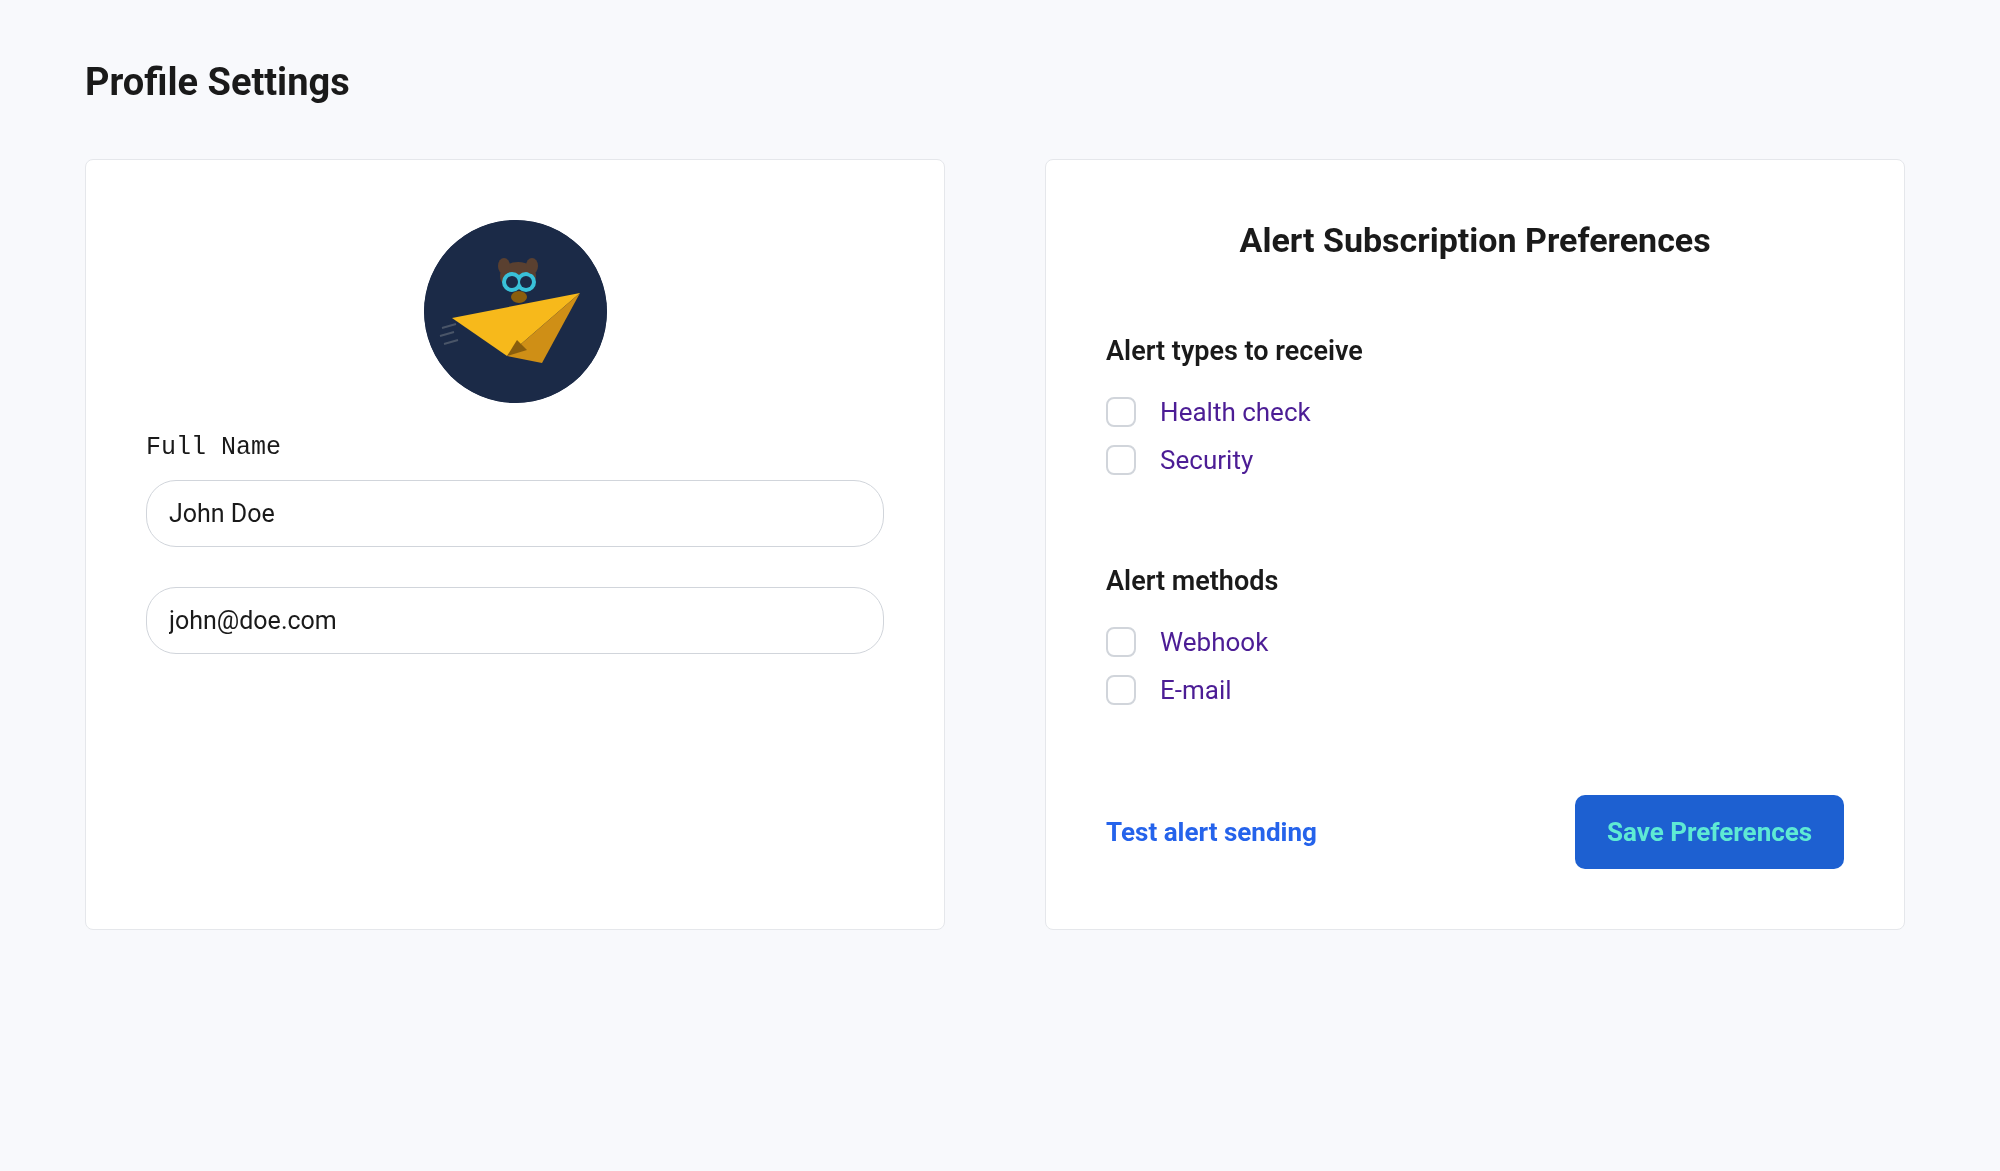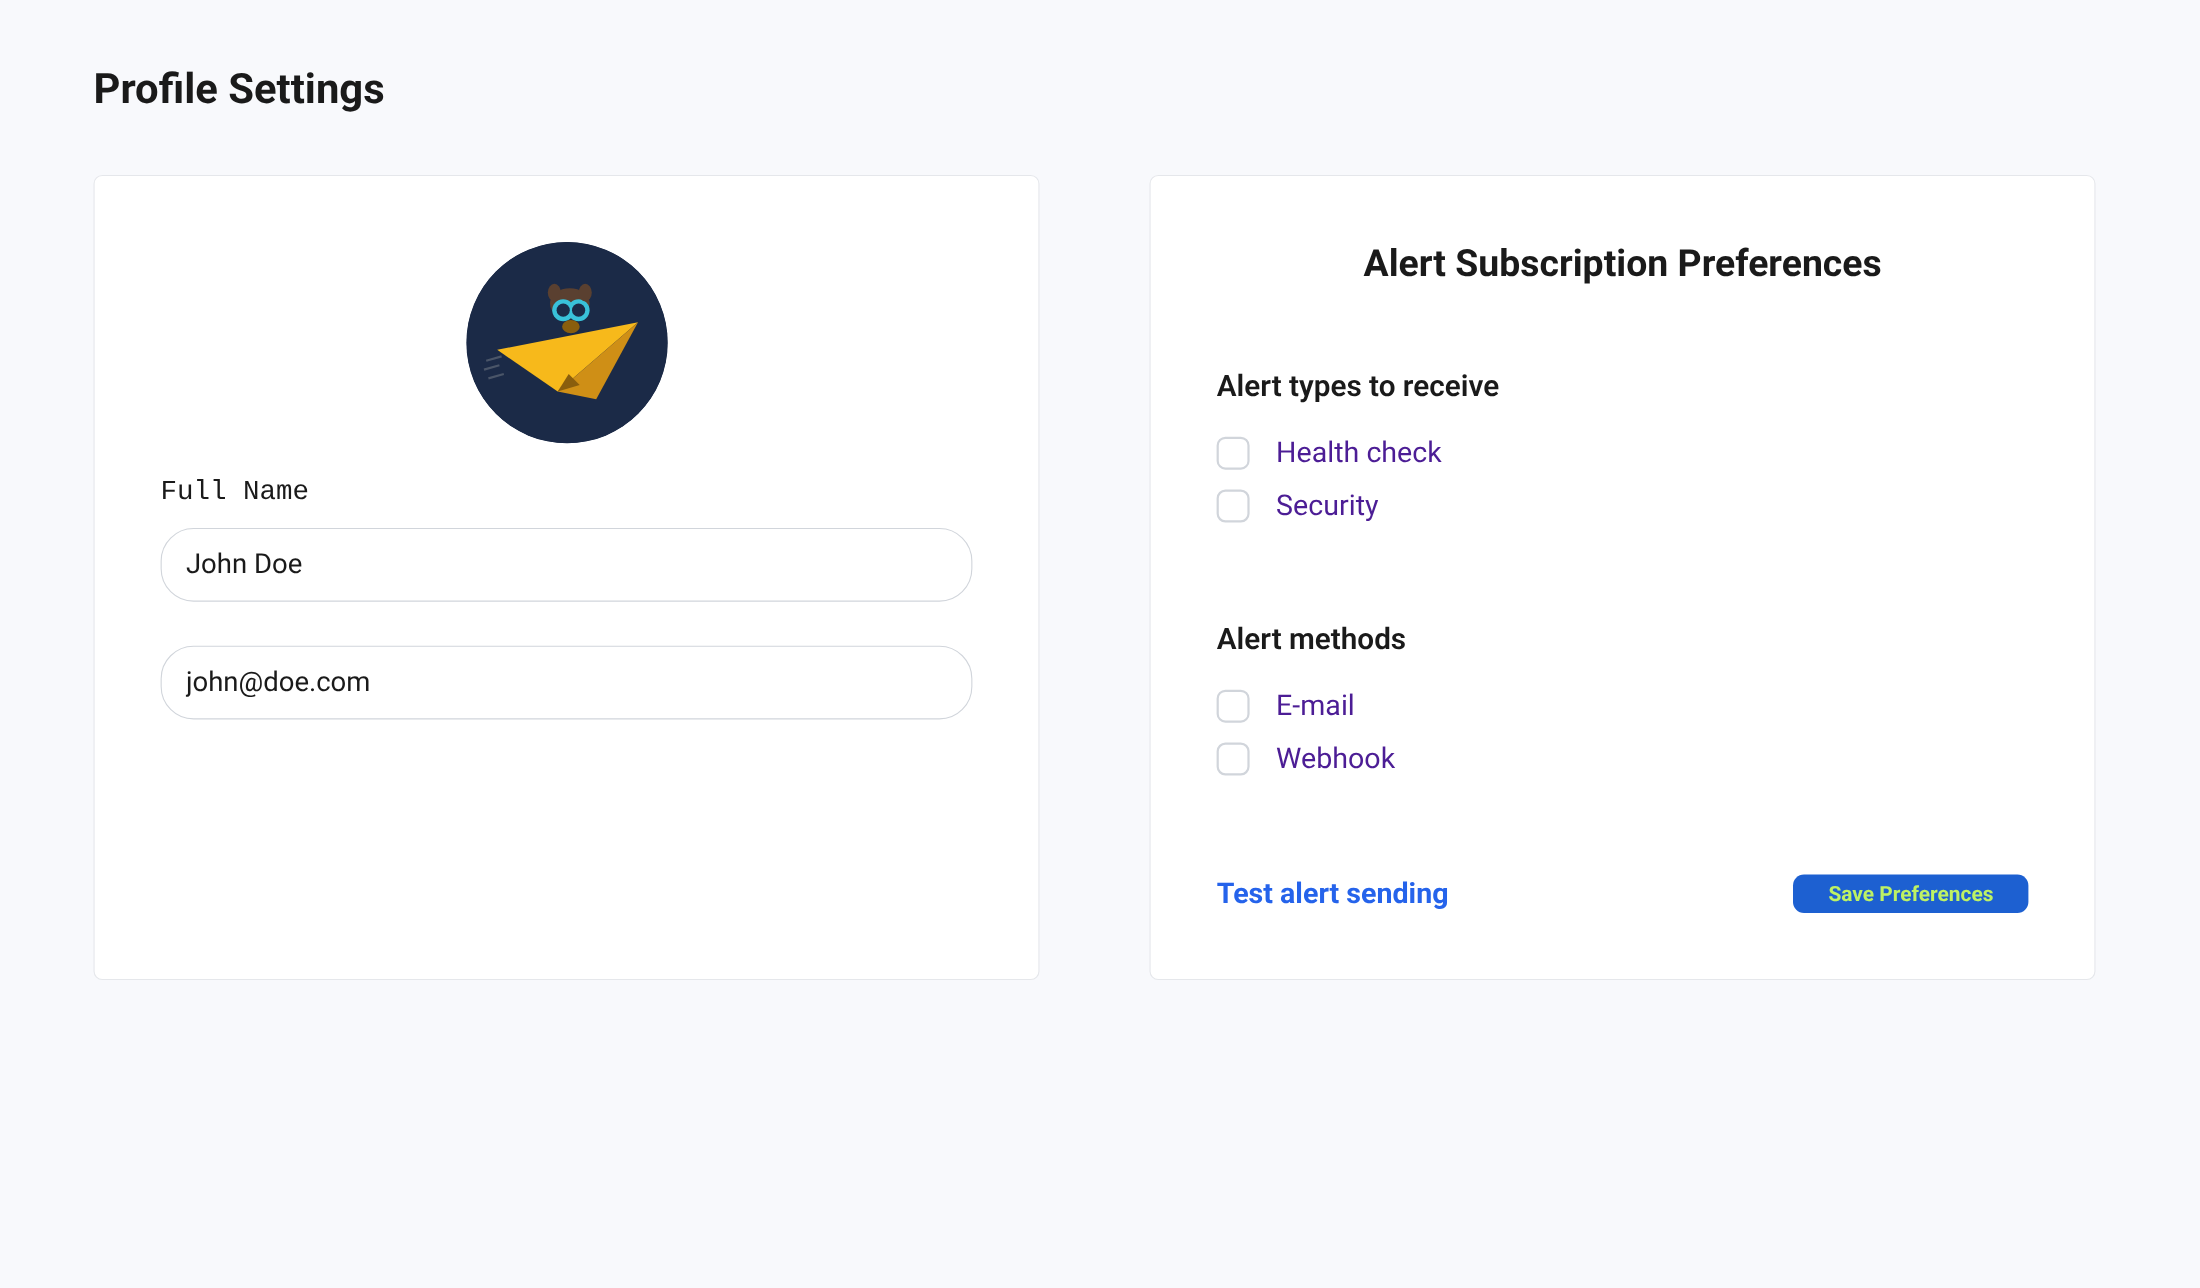--- a/index.html
+++ b/index.html
@@ -127,24 +127,24 @@
       background: none;
       border: none;
       color: #2563eb;
       font-size: 26px;
       font-weight: 700;
       cursor: pointer;
       font-family: inherit;
     }
     .btn-primary {
       background: #1d60d1;
-      color: #bef264;
+      color: #5eead4;
       border: none;
-      padding: 6px 32px;
-      font-size: 19px;
+      padding: 22px 32px;
+      font-size: 26px;
       font-weight: 700;
       border-radius: 10px;
       cursor: pointer;
       font-family: inherit;
     }
   </style>
 </head>
 <body>
 
 <h1 class="page-title">Profile Settings</h1>
@@ -205,25 +205,25 @@
       <div class="checkbox-row">
         <div class="checkbox"></div>
         <span class="checkbox-label">Security</span>
       </div>
     </div>
 
     <div class="checkbox-group">
       <div class="section-heading">Alert methods</div>
       <div class="checkbox-row">
         <div class="checkbox"></div>
+        <span class="checkbox-label">Webhook</span>
+      </div>
+      <div class="checkbox-row">
+        <div class="checkbox"></div>
         <span class="checkbox-label">E-mail</span>
-      </div>
-      <div class="checkbox-row">
-        <div class="checkbox"></div>
-        <span class="checkbox-label">Webhook</span>
       </div>
     </div>
 
     <div class="button-row">
       <button class="btn-link">Test alert sending</button>
       <button class="btn-primary">Save Preferences</button>
     </div>
   </div>
 
 </div>

